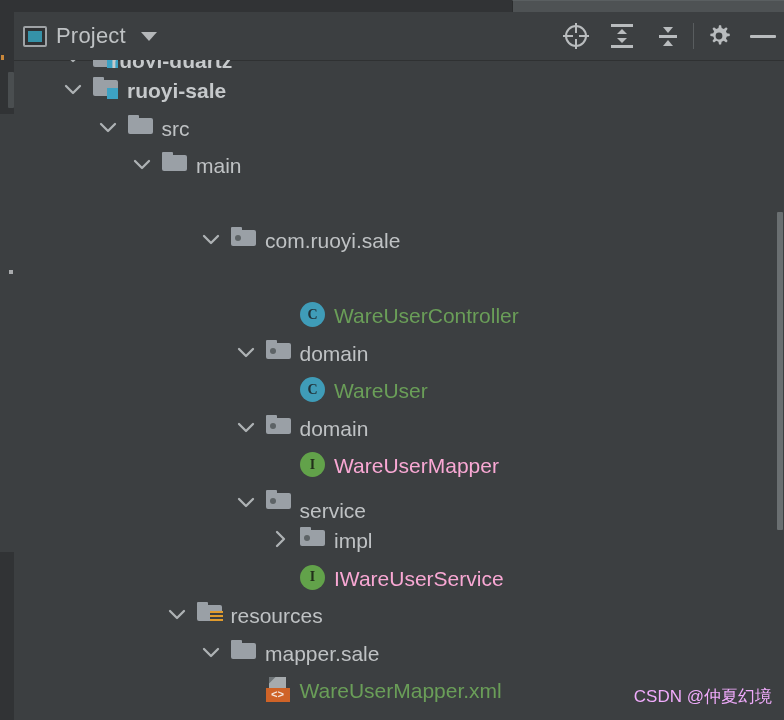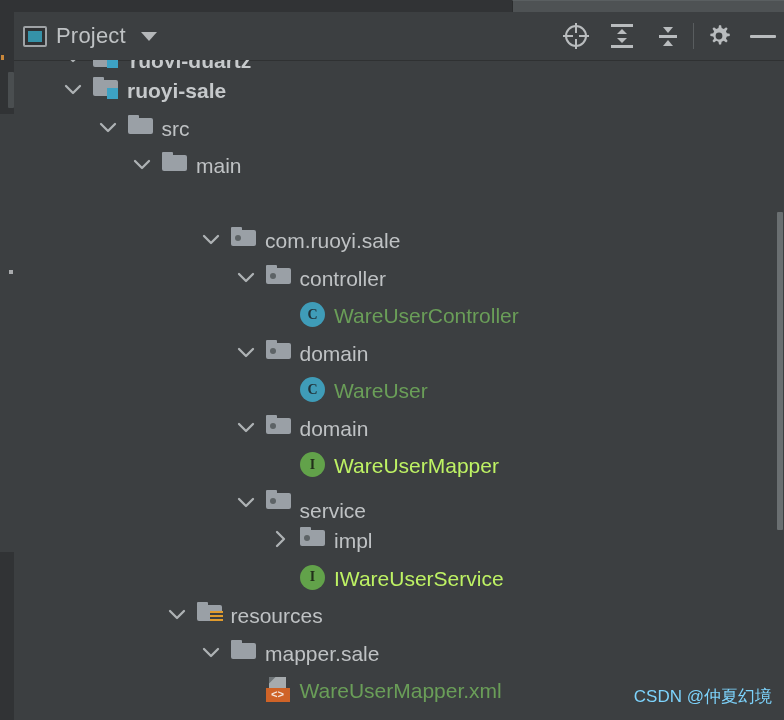--- a/index.html
+++ b/index.html
@@ -40,21 +40,21 @@
   .tb-sep{width:1px;height:26px;background:#595d5f;margin:0 2px;}
   .minus{width:26px;height:3px;background:#b9bcbe;border-radius:1px;}
 
   
   .tree{position:absolute;left:14px;top:60px;width:770px;height:660px;overflow:hidden;}
   .row{position:relative;height:37.5px;display:flex;align-items:center;white-space:nowrap;}
   .row.clip{height:22px;align-items:flex-end;overflow:hidden;}
   .lbl{font-size:21px;color:#bfc2c4;line-height:1;}
   .lbl.bold{font-weight:bold;color:#c6c9cb;}
   .lbl.green{color:#6a9e58;}
-  .lbl.red{color:#bef264;}
+  .lbl.red{color:#f9a8d4;}
 
   .arrow{position:absolute;width:22px;height:22px;}
   .arrow svg{display:block;}
   .ico{position:absolute;width:26px;height:22px;}
 
   
   .folder{position:relative;width:26px;height:20px;}
   .folder .tab{position:absolute;left:0;top:0;width:11px;height:4px;background:#9aa0a6;border-radius:1px 1px 0 0;}
   .folder .body{position:absolute;left:0;top:3px;width:25px;height:16px;background:#9aa0a6;border-radius:1px 2px 2px 2px;}
   .folder.src .tab,.folder.src .body{background:#3592a8;}
@@ -75,21 +75,21 @@
   .xmlico .fold{position:absolute;left:3px;top:0;width:7px;height:7px;background:#6e7477;
                 clip-path:polygon(0 0,100% 0,0 100%);}
   .xmlico .tag{position:absolute;left:0;top:11px;width:24px;height:14px;background:#cf6327;
                display:flex;align-items:center;justify-content:center;color:#f4e7dd;font-size:11px;
                font-family:"Liberation Mono","DejaVu Sans Mono",monospace;font-weight:bold;}
 
   
   .vscroll{position:absolute;right:1px;top:212px;width:6px;height:318px;background:#6a6f71;border-radius:1px;}
 
   
-  .watermark{position:absolute;right:12px;bottom:12px;color:#7dd3fc;font-size:17px;text-align:center;}
+  .watermark{position:absolute;right:12px;bottom:12px;color:#f0abfc;font-size:17px;text-align:center;}
 </style>
 </head>
 <body>
 
 <div id="app">
 
   <div class="topstrip">
     <div class="tabwell"></div>
   </div>
 
@@ -161,21 +161,21 @@
           <svg width="22" height="22" viewBox="0 0 22 22">
             <path d="M4 8 L11 15 L18 8" fill="none" stroke="#aeb2b4" stroke-width="2.3" stroke-linecap="round" stroke-linejoin="round"></path>
           </svg>
         </div>
         <div class="ico" style="left: 79px; top: 2px;">
           <div class="folder">
             <div class="body"></div>
             <div class="modbadge"></div>
           </div>
         </div>
-        <div class="lbl bold" style="position: absolute; left: 116px; top: 4px;">ruoyi-quartz</div>
+        <div class="lbl bold" style="position: absolute; left: 97px; top: 4px;">ruoyi-quartz</div>
       </div>
       <div class="row" style="position: absolute; left: 0px; top: 10px; width: 770px;">
         <div class="arrow" style="left: 48px; top: 8px;">
           <svg width="22" height="22" viewBox="0 0 22 22">
             <path d="M4 8 L11 15 L18 8" fill="none" stroke="#aeb2b4" stroke-width="2.3" stroke-linecap="round" stroke-linejoin="round"></path>
           </svg>
         </div>
         <div class="ico" style="left: 79px; top: 7px;">
           <div class="folder">
             <div class="tab"></div>
@@ -220,35 +220,20 @@
           </svg>
         </div>
         <div class="ico" style="left: 217px; top: 7px;">
           <div class="folder">
             <div class="tab"></div>
             <div class="body"></div>
             <div class="pkgdot"></div>
           </div>
         </div>
         <div class="lbl" style="position: absolute; left: 251px; top: 10px;">com.ruoyi.sale</div>
-      </div>
-      <div class="row" style="position: absolute; left: 0px; top: 197.5px; width: 770px;">
-        <div class="arrow" style="left: 220.5px; top: 8px;">
-          <svg width="22" height="22" viewBox="0 0 22 22">
-            <path d="M4 8 L11 15 L18 8" fill="none" stroke="#aeb2b4" stroke-width="2.3" stroke-linecap="round" stroke-linejoin="round"></path>
-          </svg>
-        </div>
-        <div class="ico" style="left: 251.5px; top: 7px;">
-          <div class="folder">
-            <div class="tab"></div>
-            <div class="body"></div>
-            <div class="pkgdot"></div>
-          </div>
-        </div>
-        <div class="lbl" style="position: absolute; left: 285.5px; top: 10px;">controller</div>
       </div>
       <div class="row" style="position: absolute; left: 0px; top: 235px; width: 770px;">
         <div class="ico" style="left: 286px; top: 7px;">
           <div class="tico cls">C</div>
         </div>
         <div class="lbl green" style="position: absolute; left: 320px; top: 10px;">WareUserController</div>
       </div>
       <div class="row" style="position: absolute; left: 0px; top: 273px; width: 770px;">
         <div class="arrow" style="left: 220.5px; top: 8px;">
           <svg width="22" height="22" viewBox="0 0 22 22">

